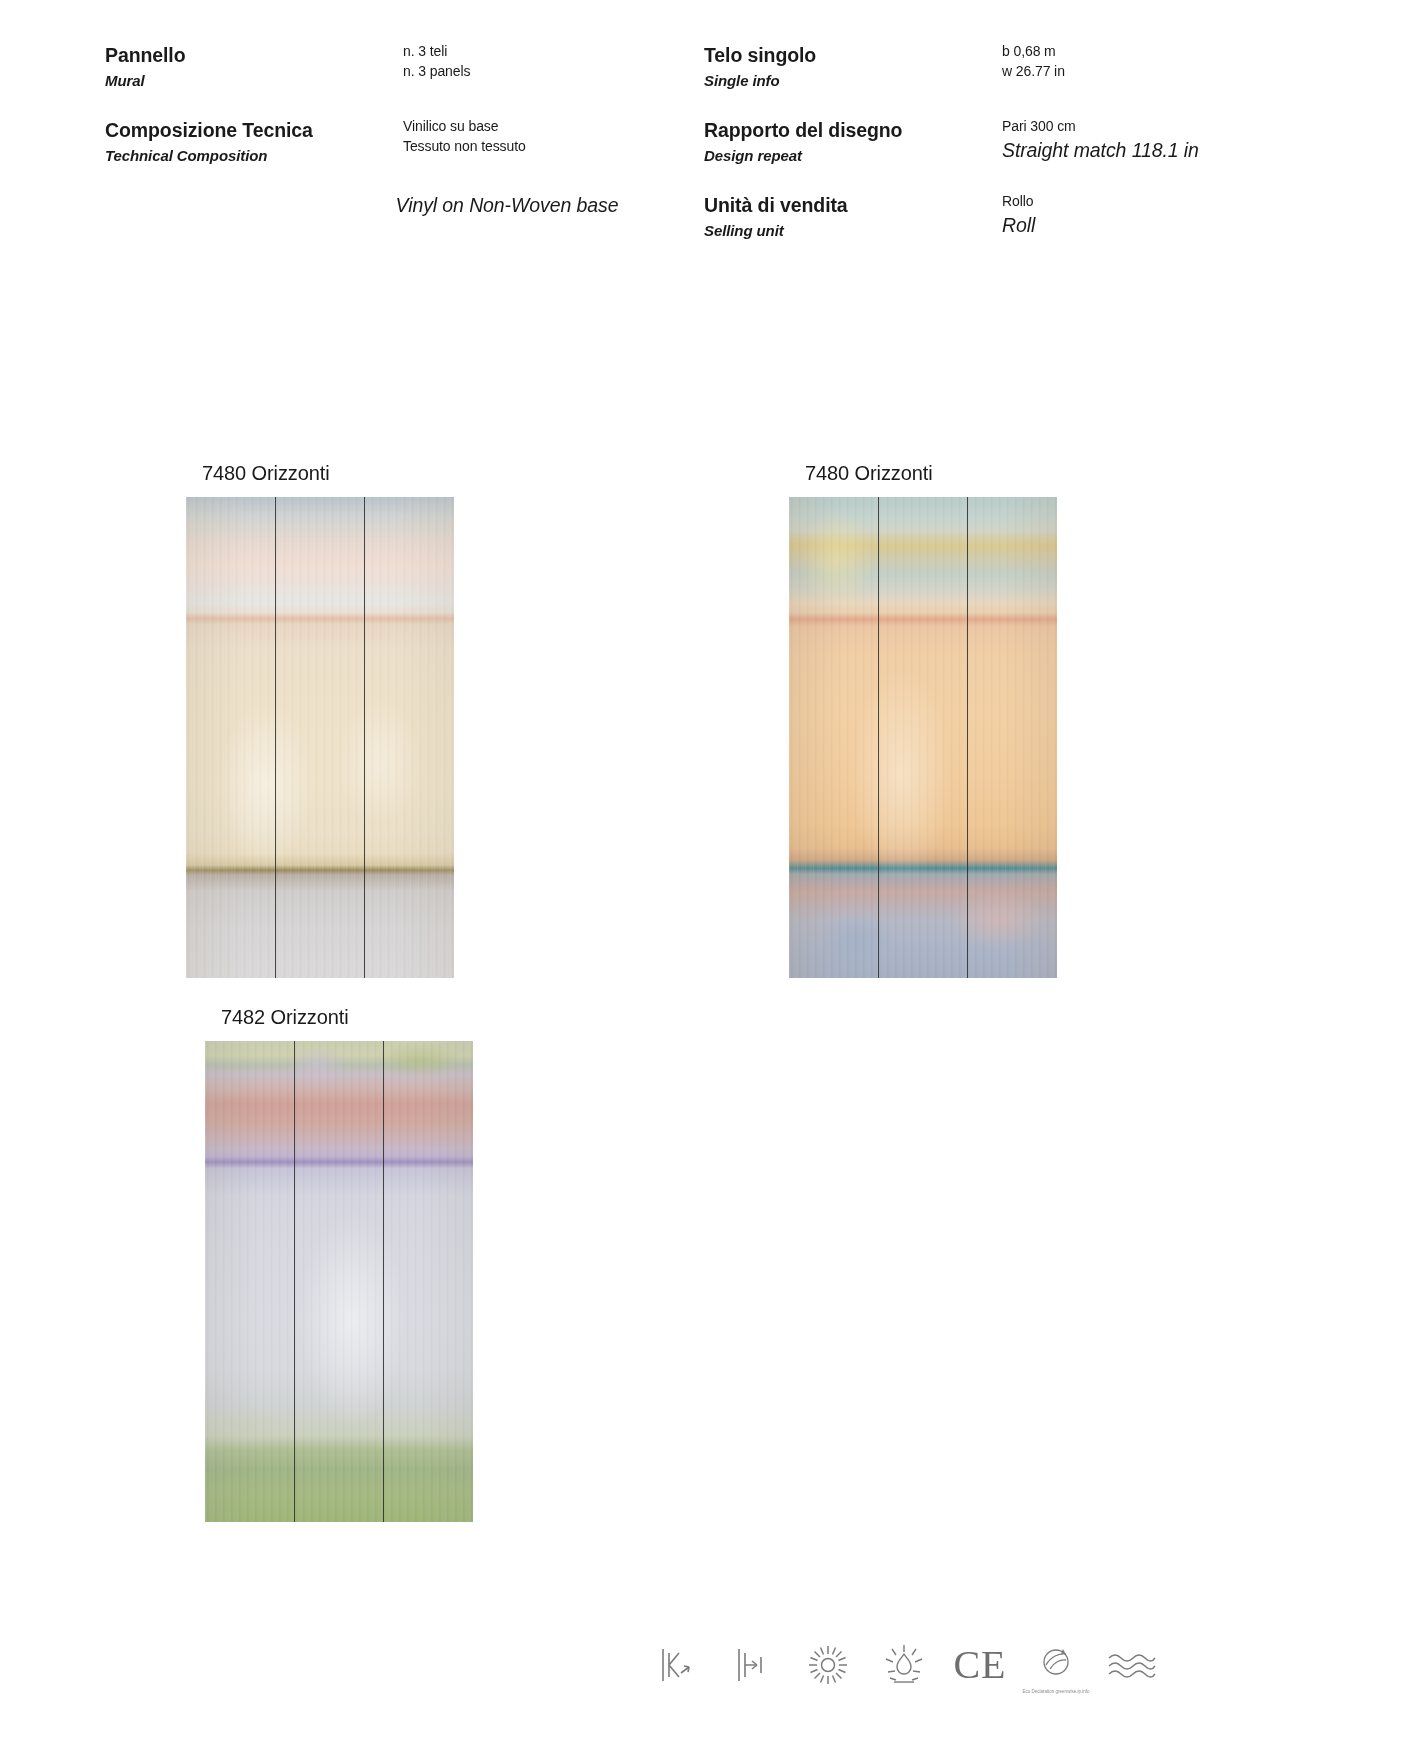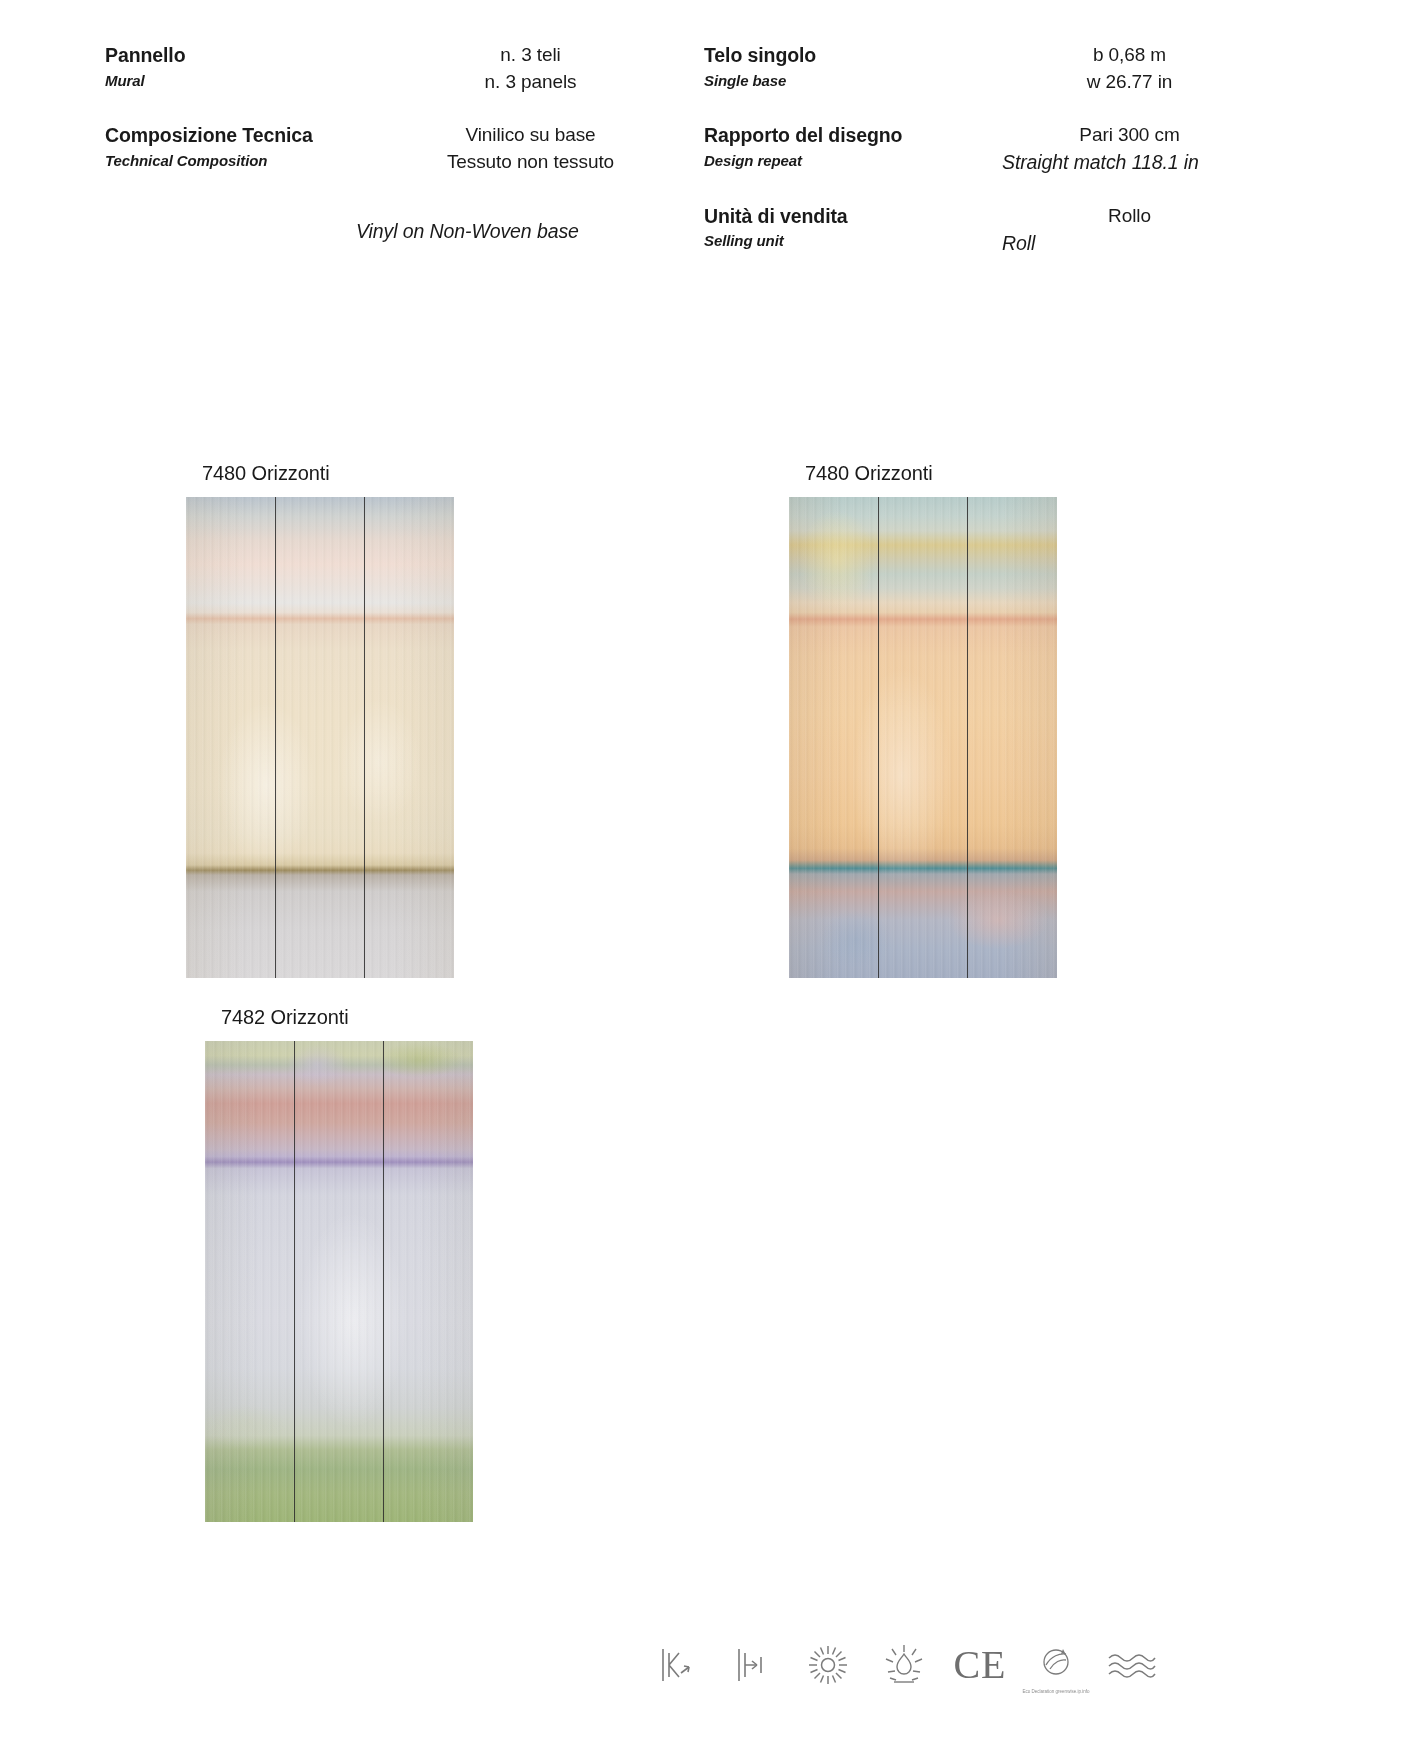--- a/index.html
+++ b/index.html
@@ -53,35 +53,35 @@
   }
   .en {
     font-weight: bold;
     font-style: italic;
     font-size: 15px;
     letter-spacing: -0.1px;
     display: block;
   }
   .v-it {
     font-weight: normal;
-    font-size: 19px;
+    font-size: 14px;
     display: block;
     letter-spacing: -0.1px;
-    text-align: center;
   }
   .v-en {
     font-weight: normal;
     font-style: italic;
     font-size: 19.5px;
     display: block;
     letter-spacing: -0.1px;
   }
   .spec-extra {
-    margin-top: 44px;
+    margin-top: 28px;
     margin-left: 298px;
+    text-align: center;
   }
 
   
   .sample {
     position: absolute;
   }
   .sample-caption {
     font-size: 20px;
     font-weight: normal;
     letter-spacing: -0.1px;
@@ -300,21 +300,21 @@
     </div>
 
   </div>
 
   <div class="spec-col right">
 
 
     <div class="spec-row">
       <div class="spec-label">
         <span class="it">Telo singolo</span>
-        <span class="en">Single base</span>
+        <span class="en">Single info</span>
       </div>
       <div class="spec-value">
         <span class="v-it">b 0,68 m</span>
         <span class="v-it">w 26.77 in</span>
       </div>
     </div>
 
     <div class="spec-row">
       <div class="spec-label">
         <span class="it">Rapporto del disegno</span>

